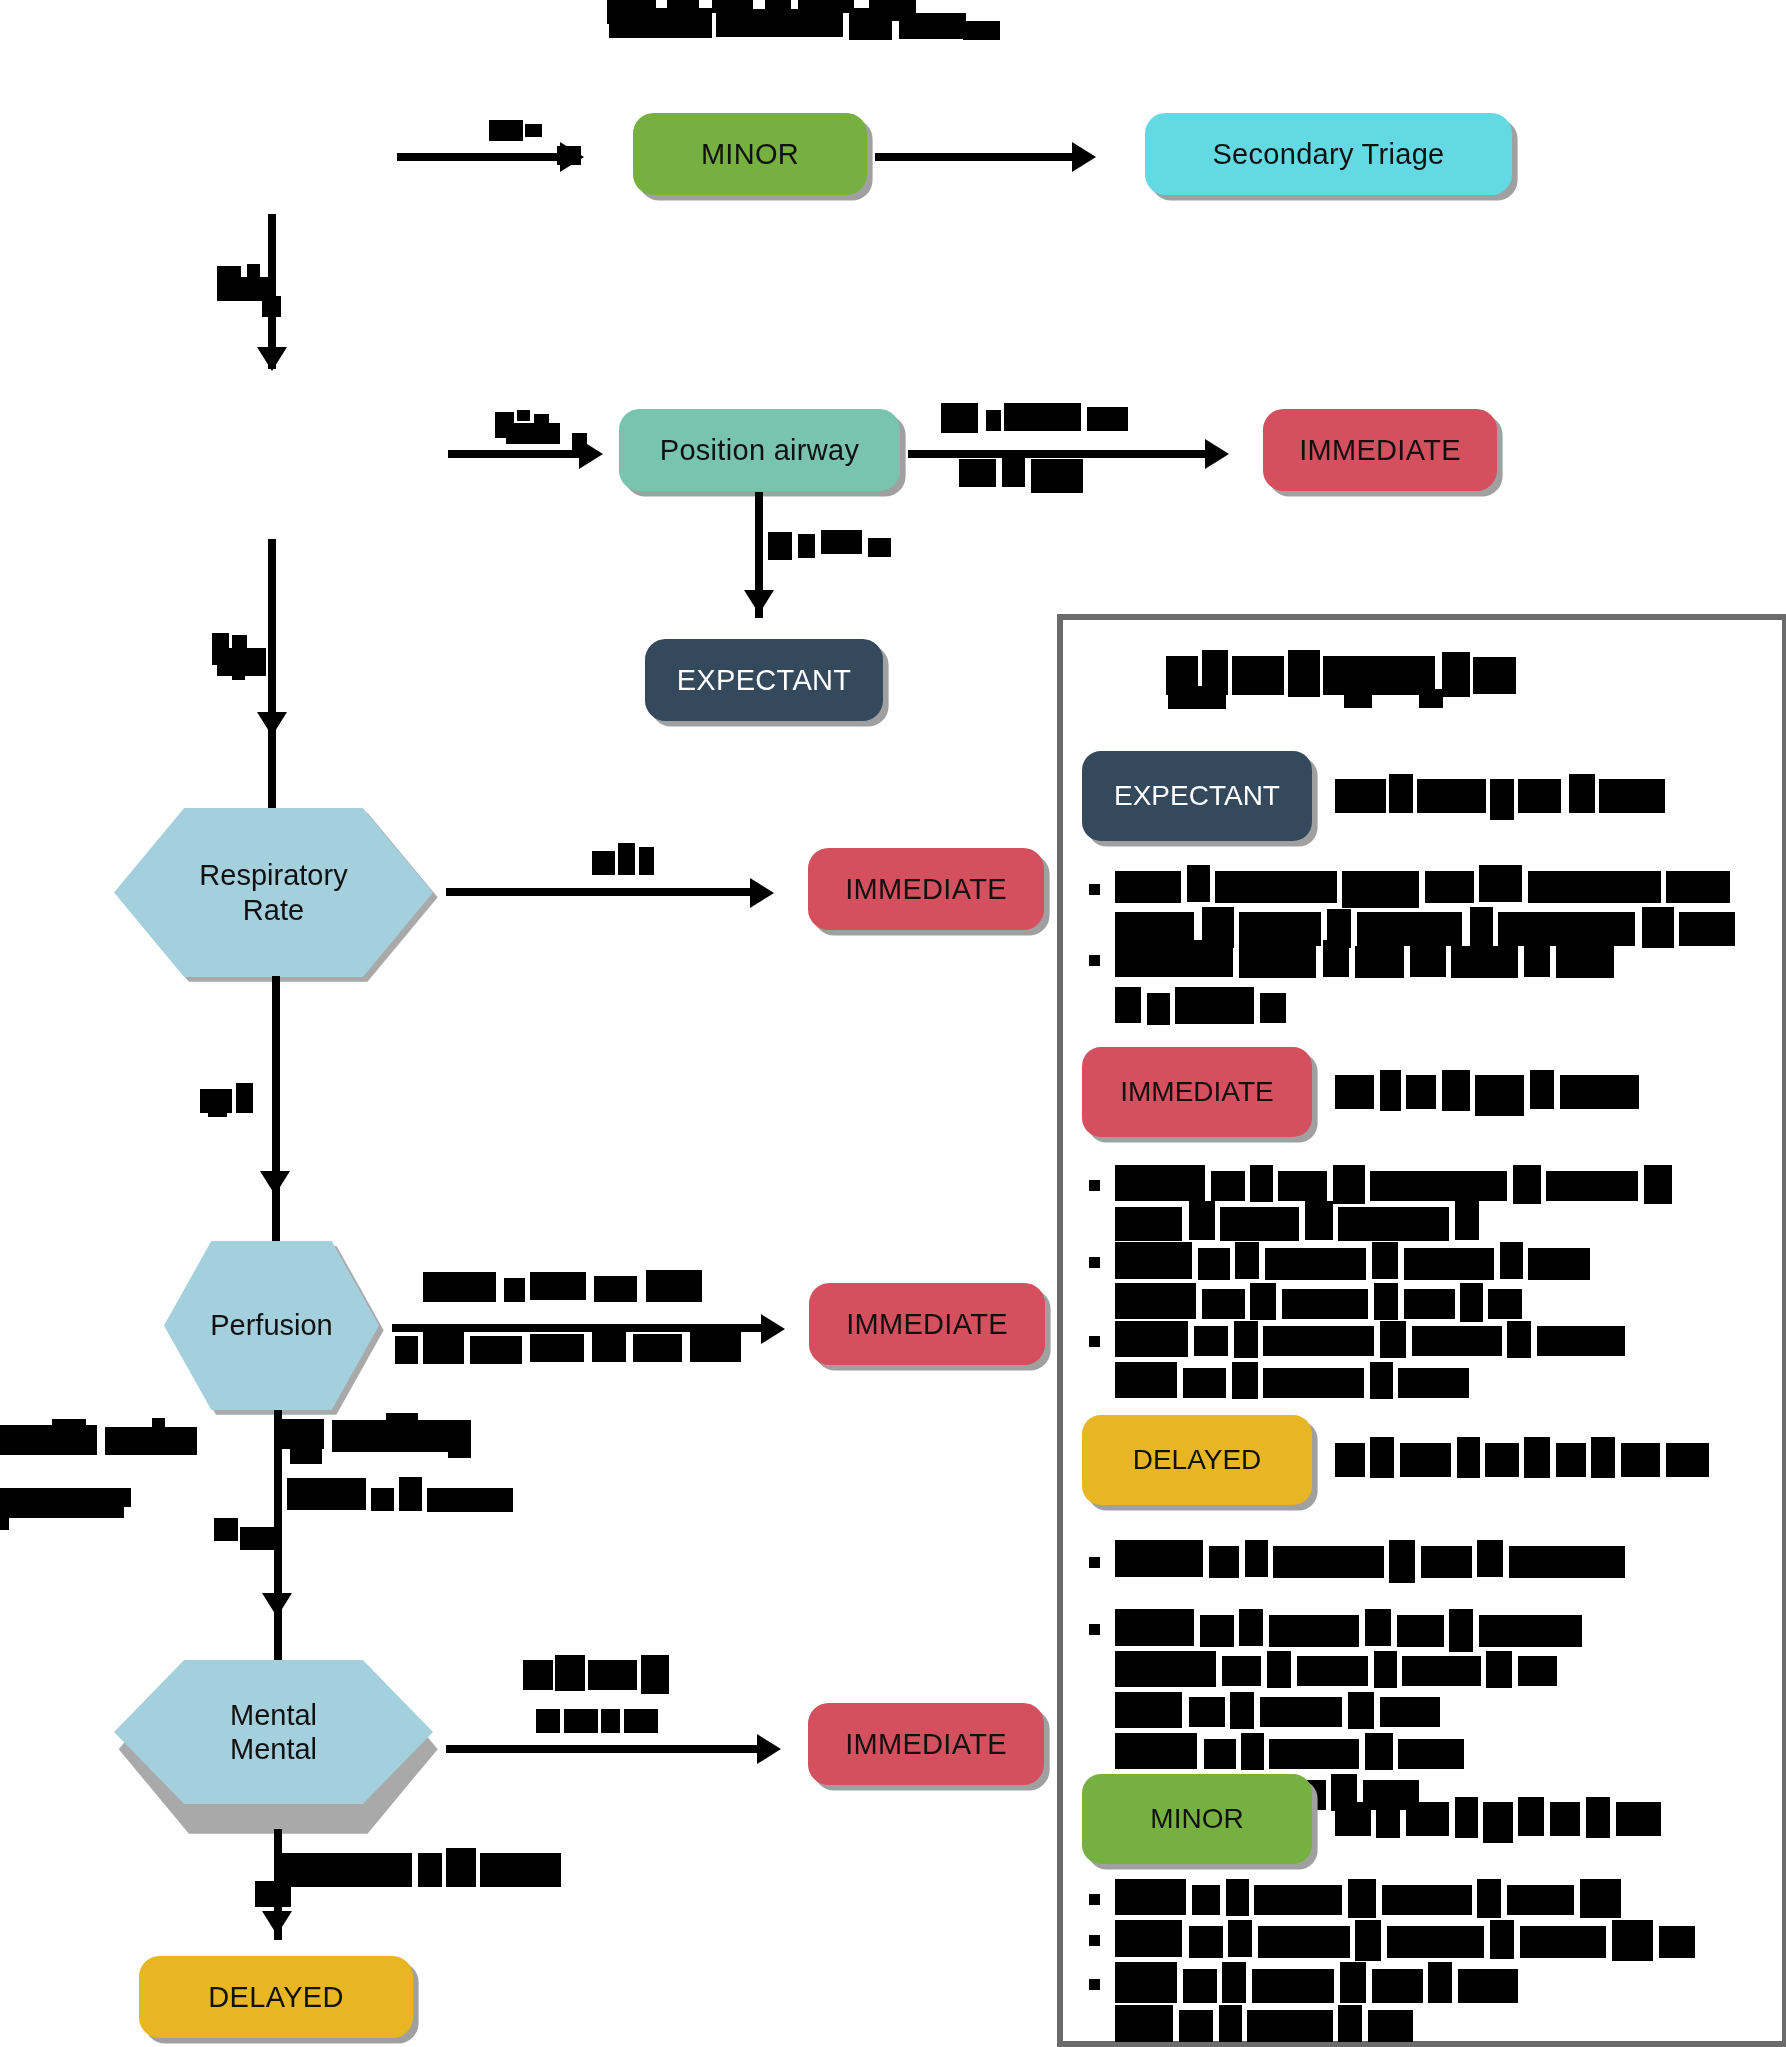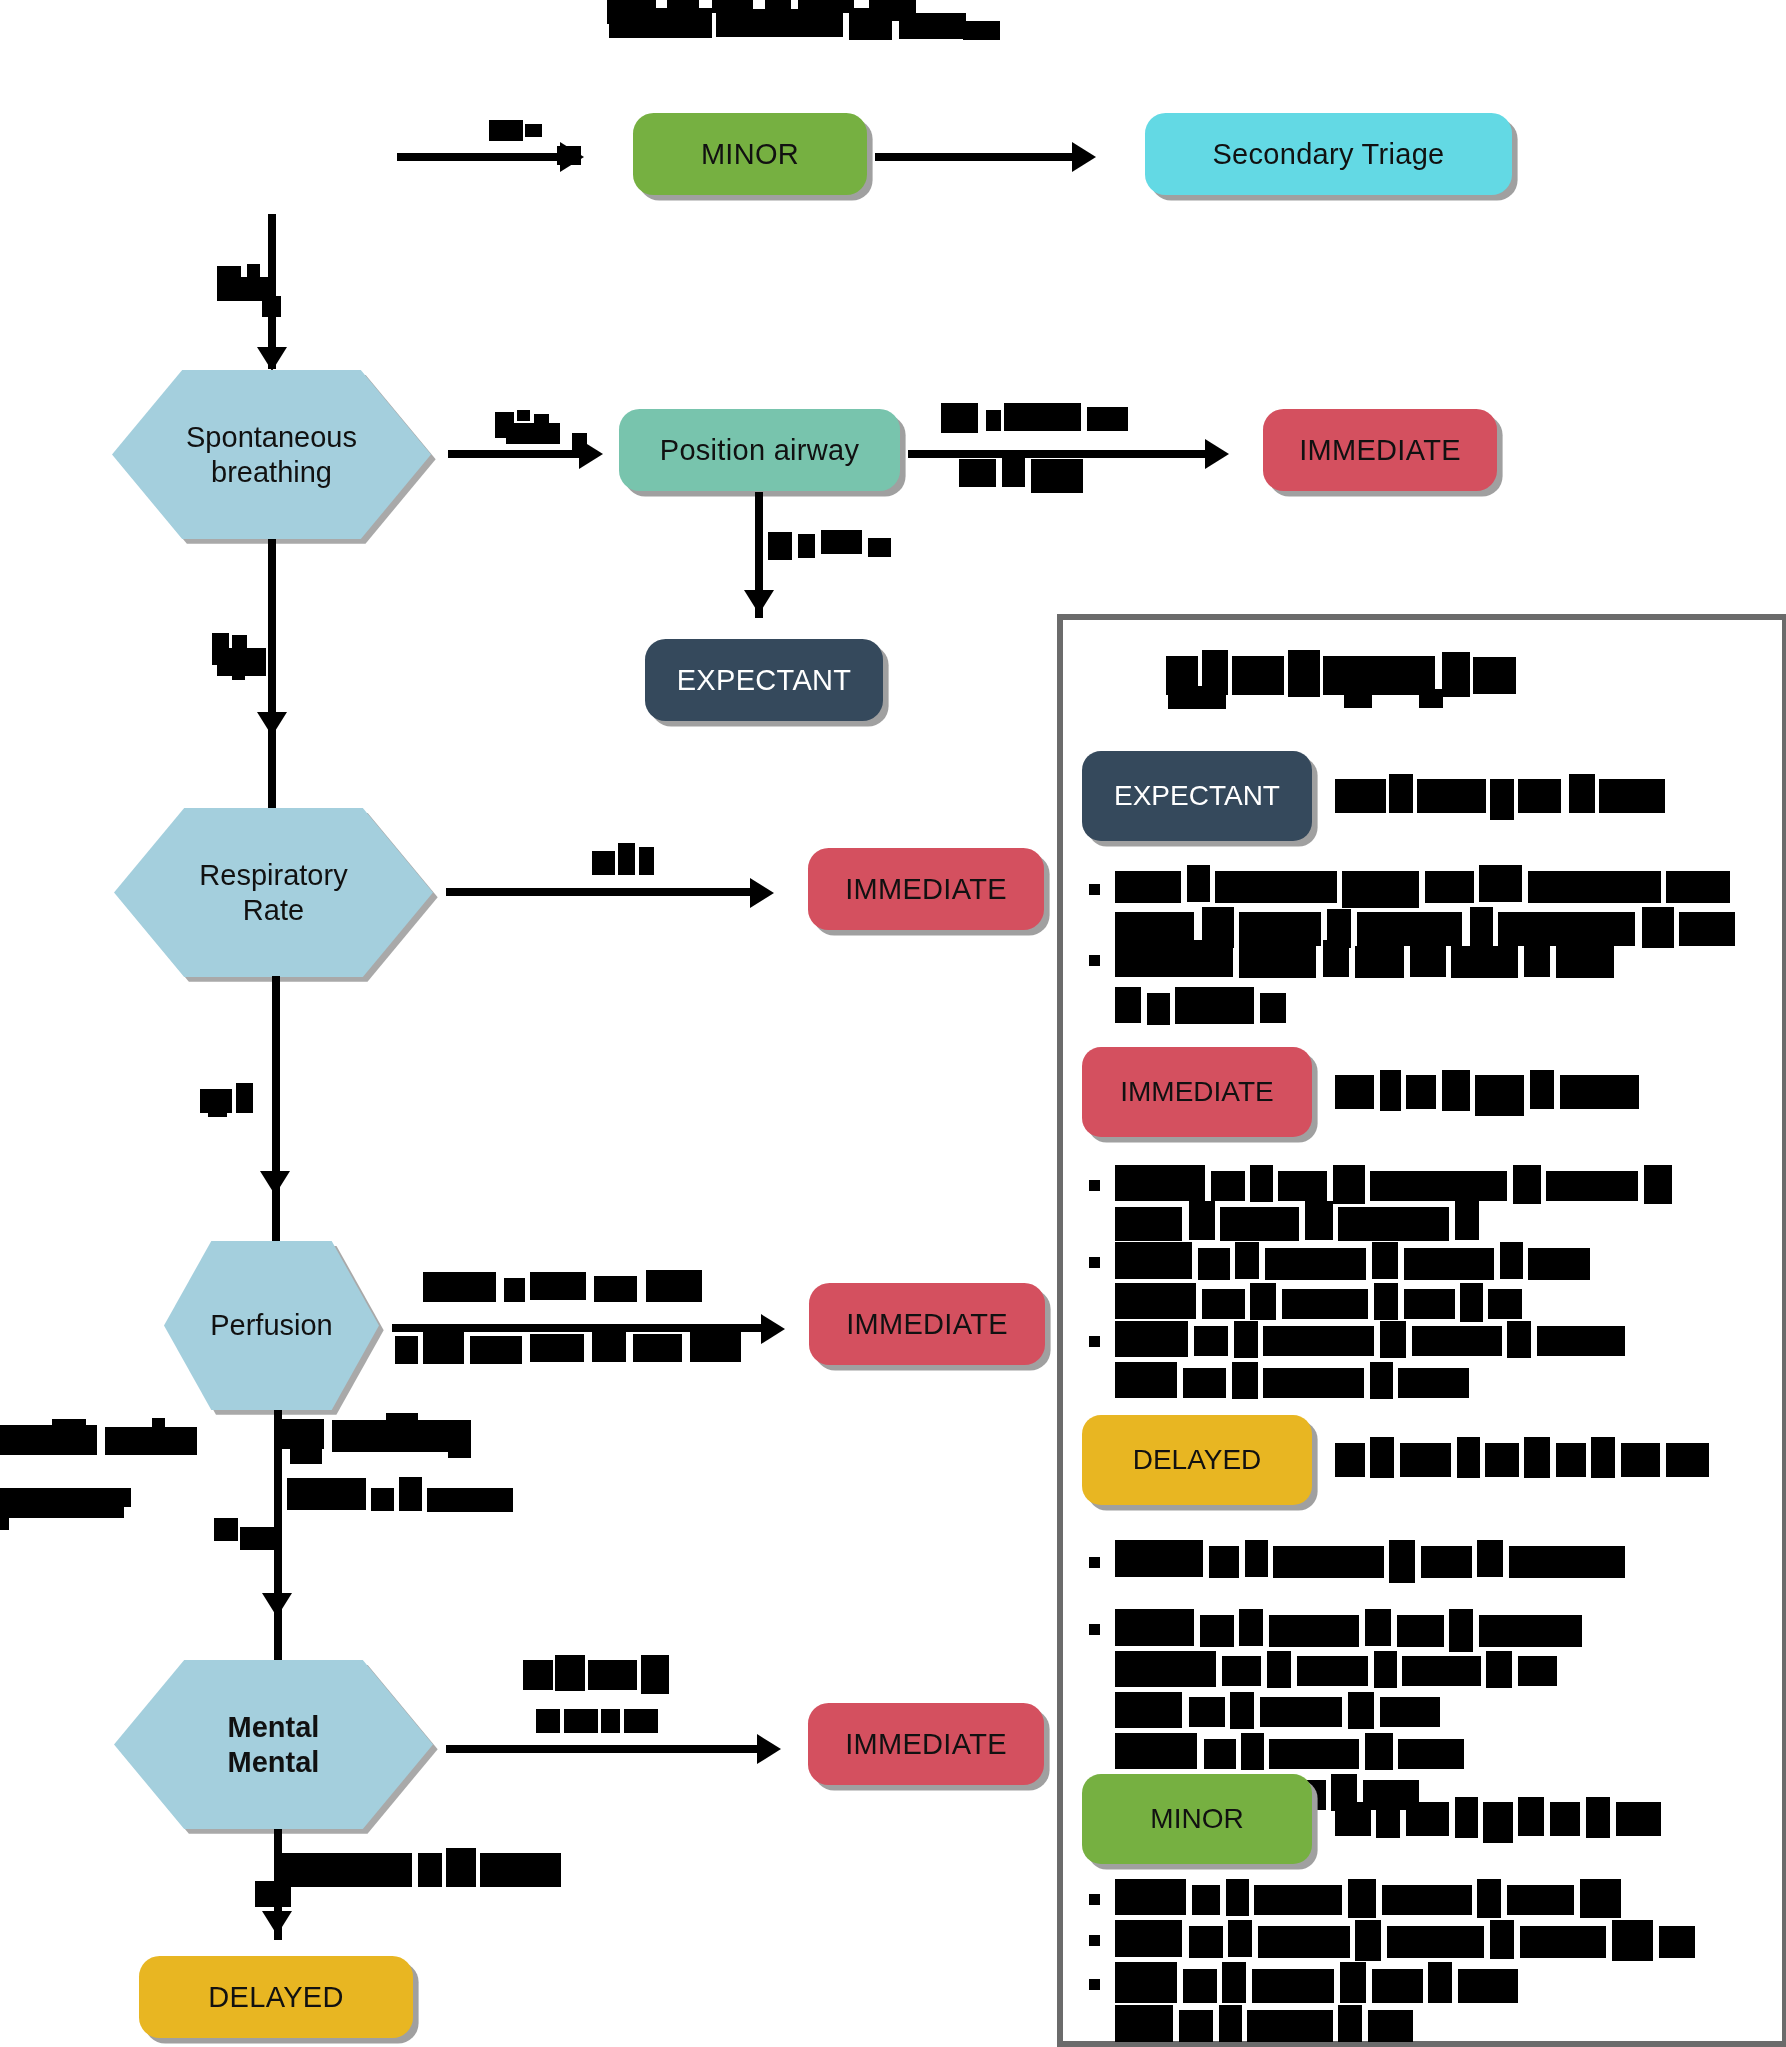--- a/index.html
+++ b/index.html
@@ -121,29 +121,20 @@
 
   <div class="vline" style="left:268px;top:214px;height:155px;"></div>
   <div class="arrow-d" style="left:257px;top:347px;"></div>
   <div>
     <div class="redact" style="left:217px;top:266px;width:24px;height:19px;"></div>
     <div class="redact" style="left:217px;top:277px;width:54px;height:24px;"></div>
     <div class="redact" style="left:247px;top:264px;width:13px;height:13px;"></div>
     <div class="redact" style="left:262px;top:296px;width:19px;height:20.6px;"></div>
   </div>
 
-  <div class="hexwrap" style="left:112px;top:370px;width:319px;height:169px;">
-    <div class="hexshadow"></div>
-    <div class="hexface hex" style="position:absolute;left:0;top:0;width:319px;height:169px;">
-      <div>
-        <div>Spontaneous</div>
-        <div>breathing</div>
-      </div>
-    </div>
-  </div>
 
   <div class="hline" style="left:448px;top:450px;width:137px;"></div>
   <div class="arrow-r" style="left:579px;top:439px;"></div>
   <div>
     <div class="redact" style="left:495px;top:412px;width:19px;height:26px;"></div>
     <div class="redact" style="left:517px;top:410px;width:13px;height:11.2px;"></div>
     <div class="redact" style="left:534px;top:414px;width:15px;height:24px;"></div>
     <div class="redact" style="left:506px;top:423px;width:54px;height:20.6px;"></div>
     <div class="redact" style="left:572px;top:433px;width:15px;height:22.5px;"></div>
   </div>
@@ -274,21 +265,21 @@
 
   <div class="vline" style="left:274px;top:1410px;height:258px;"></div>
   <div class="arrow-d" style="left:262px;top:1593px;"></div>
   <div>
     <div class="redact" style="left:214px;top:1518px;width:24px;height:22.5px;"></div>
     <div class="redact" style="left:240px;top:1527px;width:36px;height:22.5px;"></div>
   </div>
 
   <div class="hexwrap" style="left:114px;top:1660px;width:319px;height:169px;">
     <div class="hexshadow"></div>
-    <div class="hexface hex" style="position:absolute;left:0;top:0;width:319px;height:169px;font-weight:bold;">
+    <div class="hexface hex" style="position:absolute;left:0;top:0;width:319px;height:144px;">
       <div>
         <div>Mental</div>
         <div>Mental</div>
       </div>
     </div>
   </div>
 
   <div class="hline" style="left:446px;top:1745px;width:317px;"></div>
   <div class="arrow-r" style="left:757px;top:1734px;"></div>
   <div>

